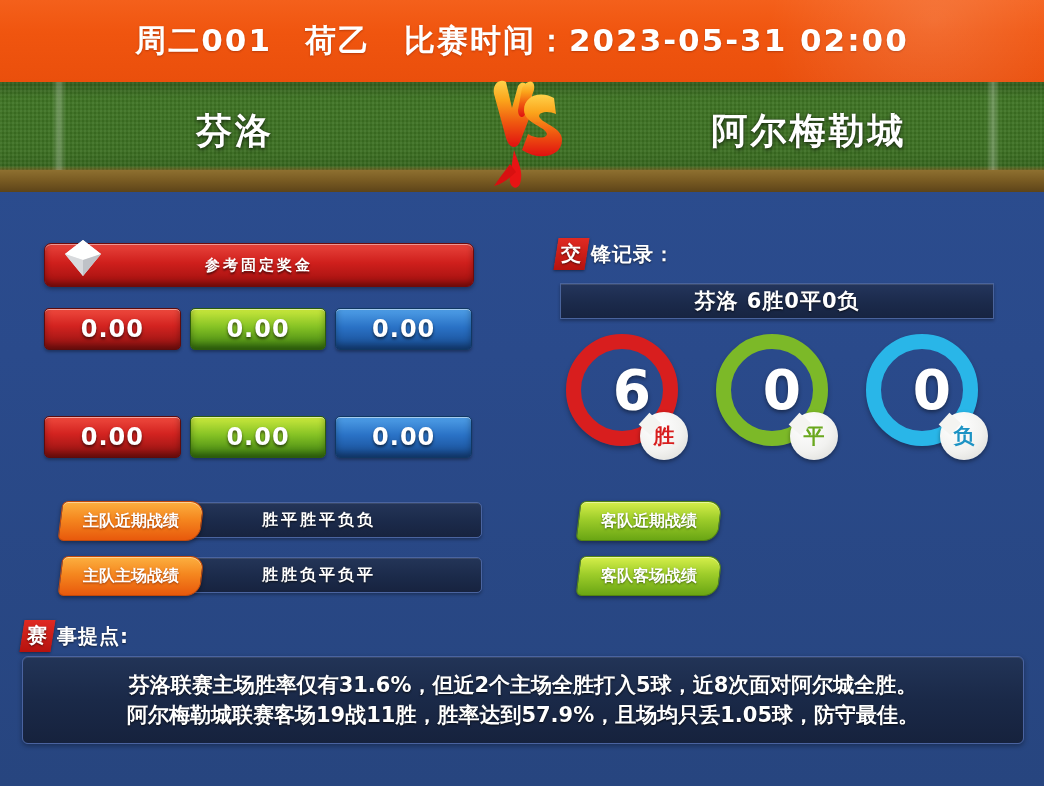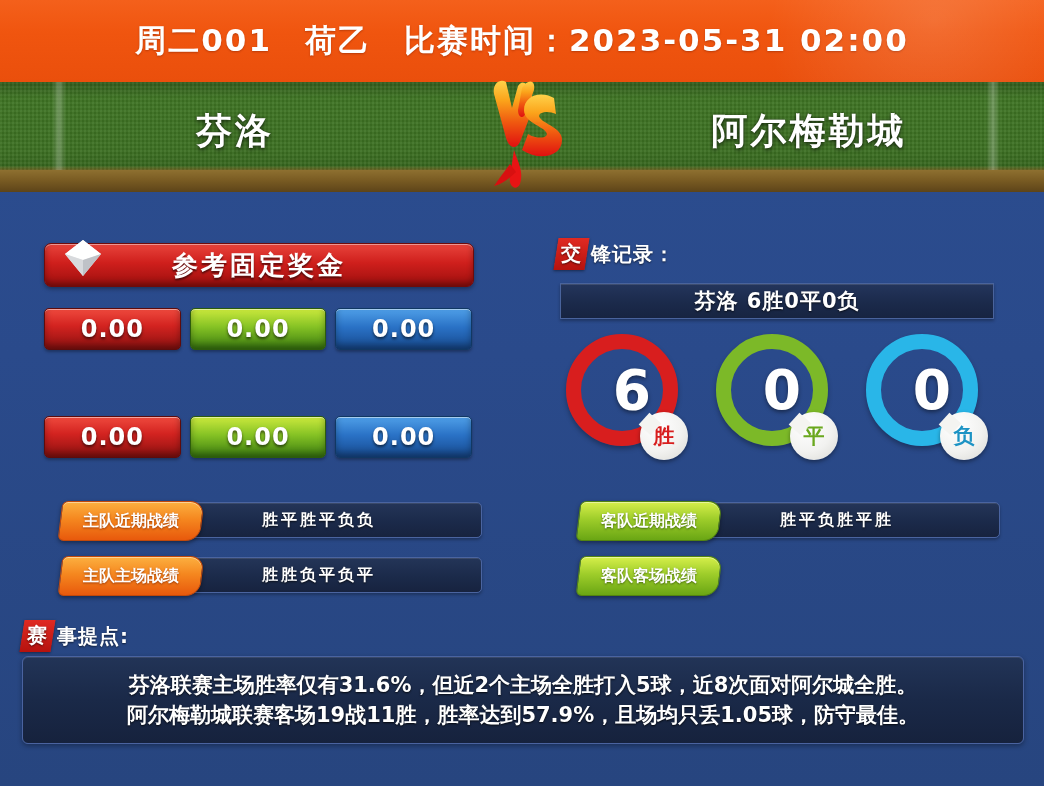--- a/index.html
+++ b/index.html
@@ -66,21 +66,21 @@
   .team.home{left:0;width:470px;justify-content:center;}
   .team.away{right:0;width:470px;justify-content:center;}
   .vs-logo{
     position:absolute;left:470px;top:76px;width:104px;height:116px;
   }
 
   
   .odds-banner{
     position:absolute;height:42px;border-radius:7px;
     display:flex;align-items:center;justify-content:center;
-    color:#fff;font-size:26px;font-weight:bold;letter-spacing:3px;
+    color:#fff;font-size:15px;font-weight:bold;letter-spacing:3px;
     text-shadow:0 2px 2px rgba(0,0,0,.55);
     box-shadow:inset 0 1px 0 rgba(255,255,255,.45),
                inset 0 -3px 6px rgba(0,0,0,.35),
                0 2px 4px rgba(0,0,0,.35);
   }
   .odds-banner.red{
     left:44px;top:243px;width:428px;
     background:linear-gradient(180deg,#e8443c 0%,#cf1f1c 45%,#9d0f0e 100%);
     border:1px solid #6e0b0b;
   }
@@ -302,21 +302,20 @@
         <span>主队近期战绩</span>
       </div>
   </div>
   <div class="form-row" id="form-h2">
     <div class="form-bar">胜胜负平负平</div>
     <div class="form-tag orange">
         <span>主队主场战绩</span>
       </div>
   </div>
   <div class="form-row" id="form-a1">
-    <div class="form-bar">胜平负胜平胜</div>
     <div class="form-tag lime">
         <span>客队近期战绩</span>
       </div>
   </div>
   <div class="form-row" id="form-a2">
     <div class="form-tag lime">
         <span>客队客场战绩</span>
       </div>
   </div>
 

